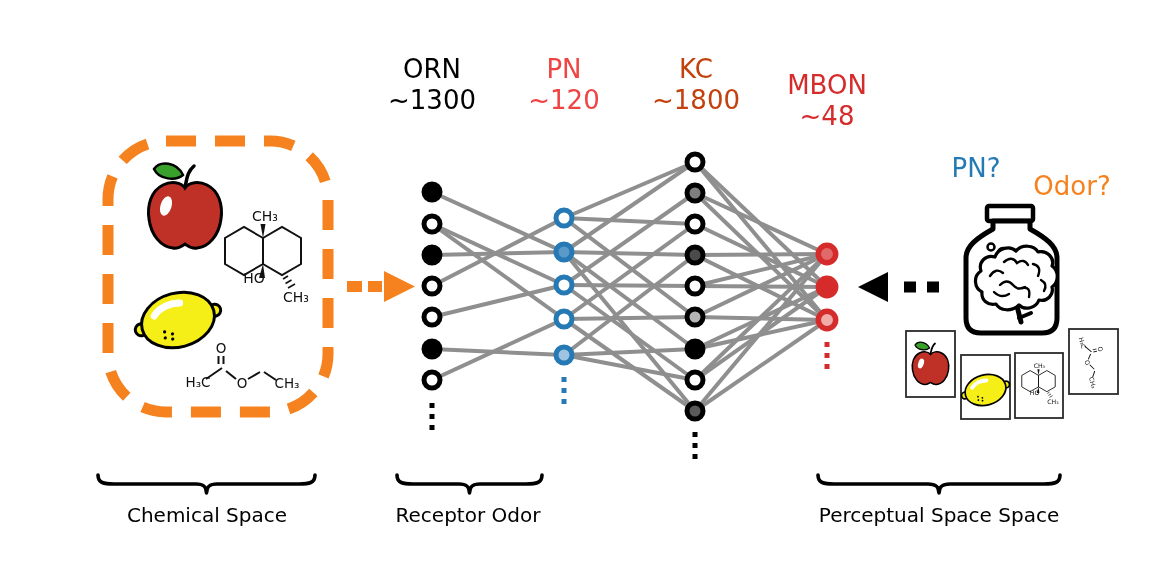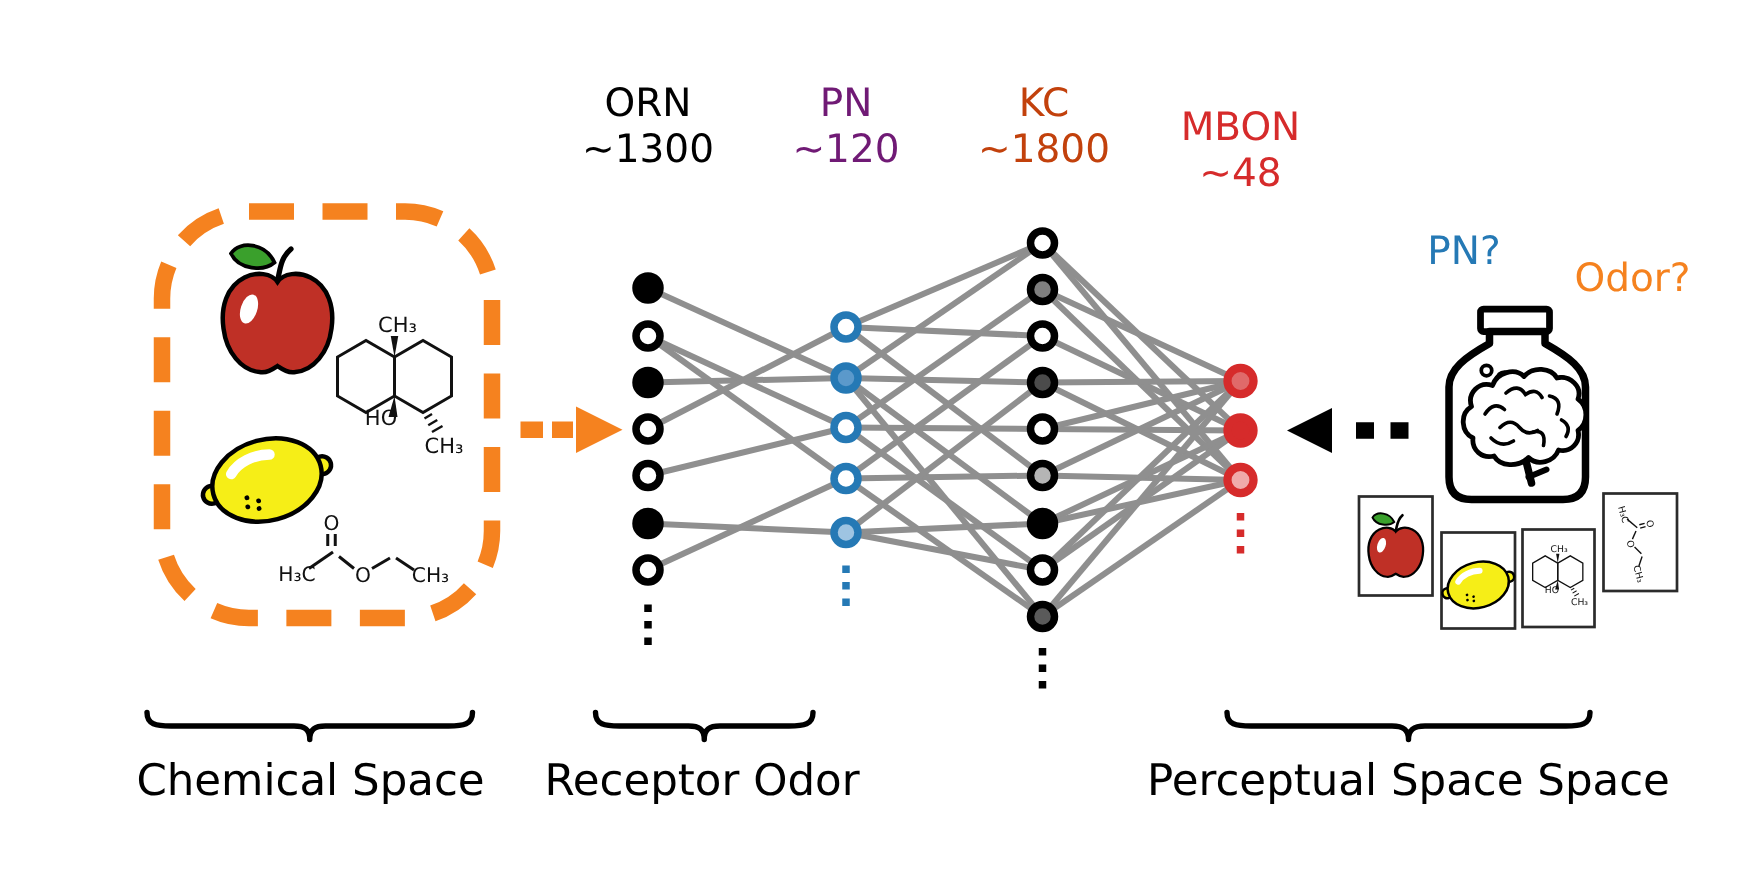--- a/index.html
+++ b/index.html
@@ -3,21 +3,21 @@
 <meta charset="utf-8">
 <style>
   html,body{margin:0;padding:0;background:#fff;}
   #fig{position:relative;width:1175px;height:588px;background:#fff;overflow:hidden;
        font-family:"DejaVu Sans","Liberation Sans",sans-serif;padding-left:20px;}
   #art{position:absolute;left:0;top:0;}
   .col-label{position:absolute;top:54px;width:160px;text-align:center;
              font-size:26px;line-height:31px;color:#000;}
   .col-label .cnt{display:block;}
   .q-label{position:absolute;font-size:26px;line-height:28px;}
-  .space-label{position:absolute;top:503px;font-size:29px;color:#000;text-align:center;}
+  .space-label{position:absolute;top:503px;font-size:20px;color:#000;text-align:center;}
   text{font-family:"DejaVu Sans","Liberation Sans",sans-serif;fill:#111;}
 </style>
 </head>
 <body>
 
 <div id="fig">
 
   <svg id="art" width="1175" height="588" viewBox="0 0 1175 588">
 
     <defs>
@@ -221,32 +221,32 @@
       <path d="M98,475 C98,483 104,484 114,484 L196,484 C203,484 206.5,486 206.5,493 C206.5,486 210,484 217,484 L299,484 C309,484 315,483 315,475"></path>
       <path d="M397,475 C397,483 403,484 413,484 L459,484 C466,484 469.5,486 469.5,493 C469.5,486 473,484 480,484 L526,484 C536,484 542,483 542,475"></path>
       <path d="M818,475 C818,483 824,484 834,484 L928,484 C935,484 939,486 939,493 C939,486 943,484 950,484 L1044,484 C1054,484 1060,483 1060,475"></path>
     </g>
   </svg>
 
   <div class="col-label" style="left: 352px; color: rgb(0, 0, 0);">
     <span>ORN</span>
     <span class="cnt">~1300</span>
   </div>
-  <div class="col-label" style="left: 484px; color: #701a75;">
+  <div class="col-label" style="left: 484px; color: #ef4444;">
     <span>PN</span>
     <span class="cnt">~120</span>
   </div>
   <div class="col-label" style="left: 616px; color: #c2410c;">
     <span>KC</span>
     <span class="cnt">~1800</span>
   </div>
   <div class="col-label" style="left: 747px; color: rgb(214, 43, 43); margin-top: 16px;">
     <span>MBON</span>
     <span class="cnt">~48</span>
   </div>
 
   <div class="q-label" style="left: 926px; top: 154px; width: 100px; text-align: center; color: rgb(37, 121, 181);">PN?</div>
-  <div class="q-label" style="left: 1017px; top: 172px; width: 110px; text-align: right; color: rgb(245, 130, 31);">Odor?</div>
+  <div class="q-label" style="left: 1017px; top: 172px; width: 110px; text-align: center; color: rgb(245, 130, 31);">Odor?</div>
 
   <div class="space-label" style="left:57px;width:300px">Chemical Space</div>
   <div class="space-label" style="left:318px;width:300px">Receptor Odor</div>
   <div class="space-label" style="left:739px;width:400px">Perceptual Space Space</div>
 </div>
 
 </body></html>

